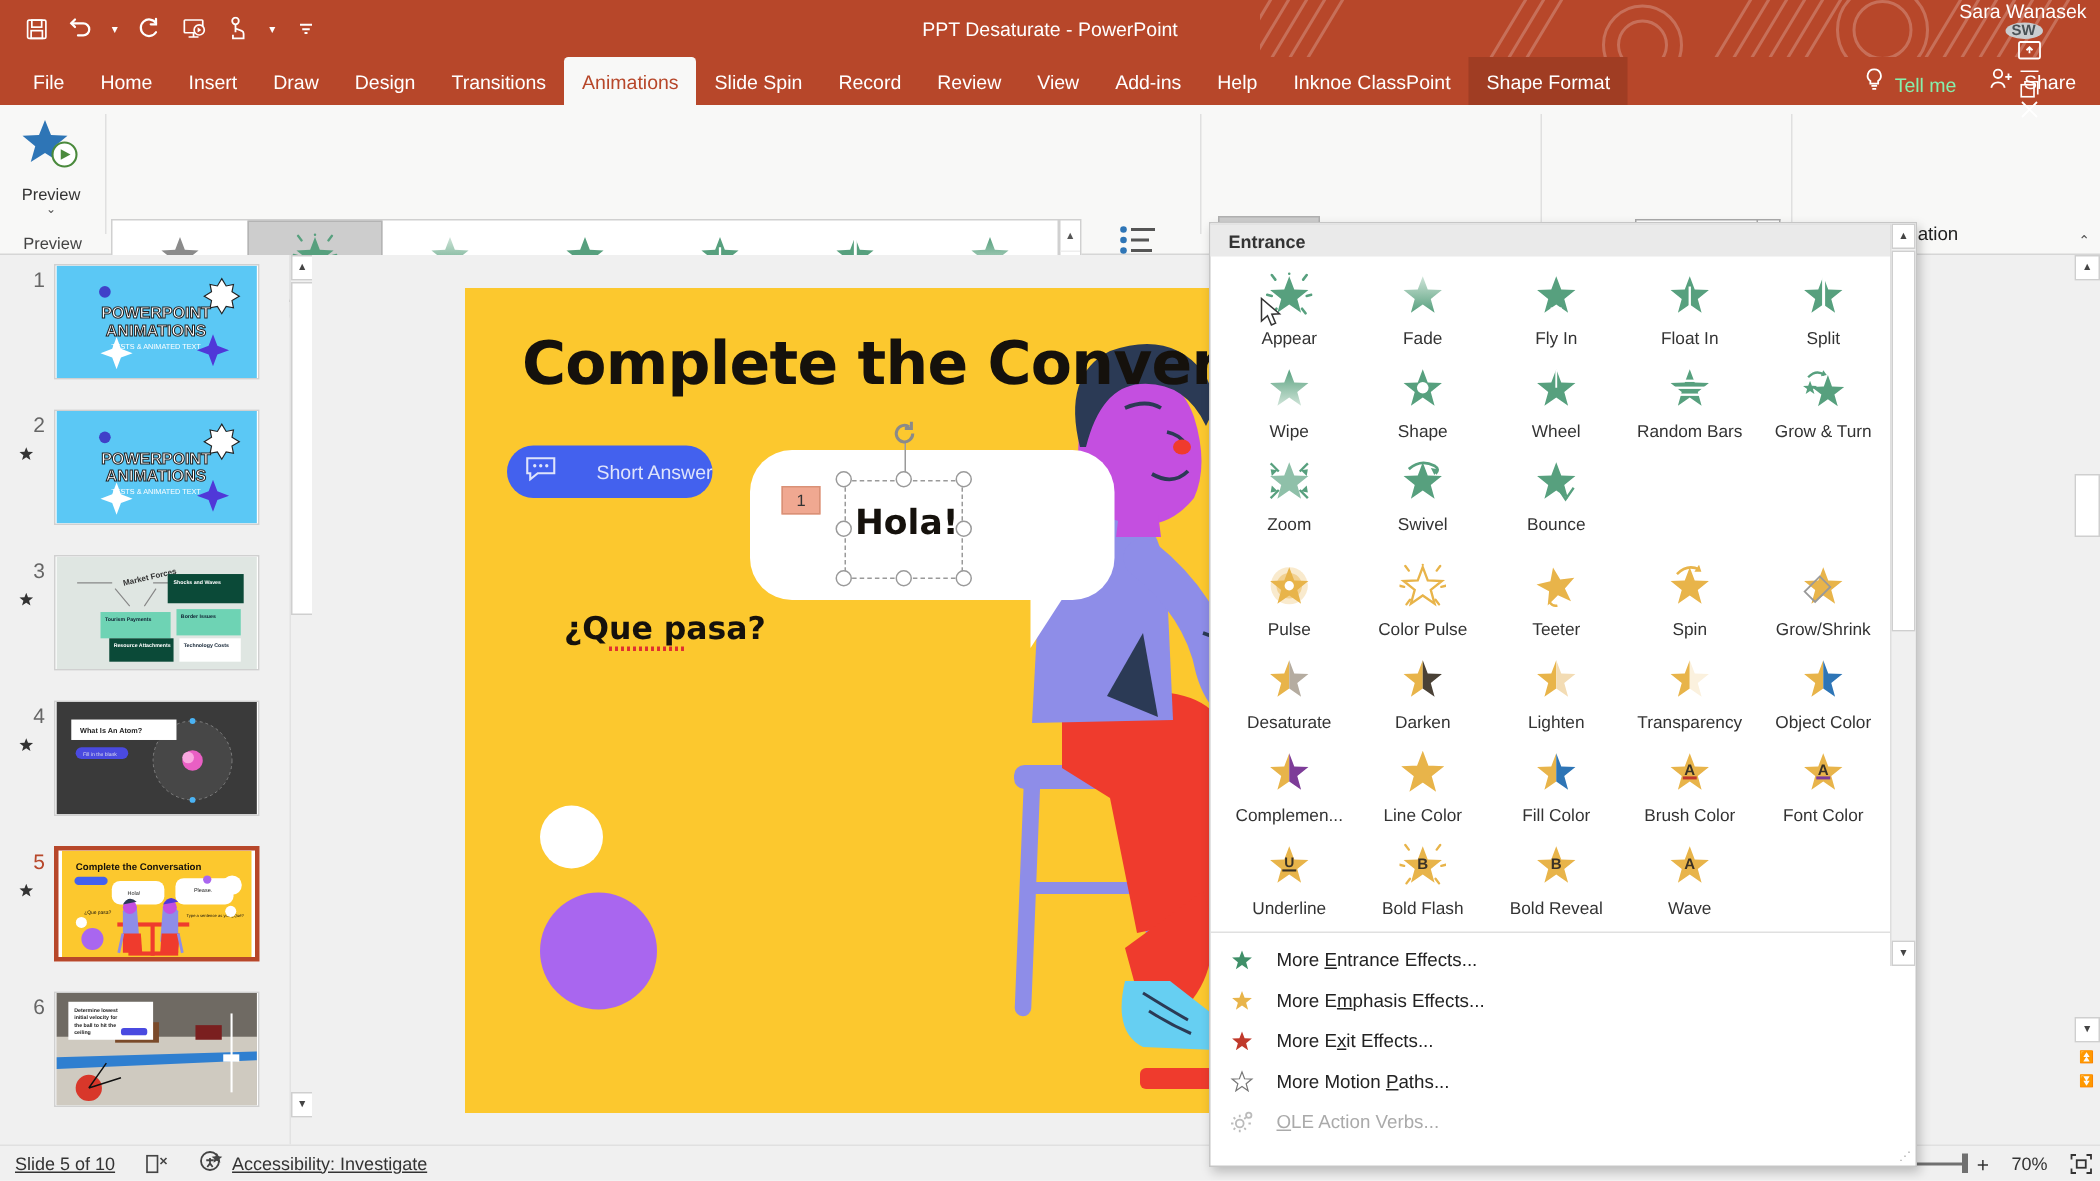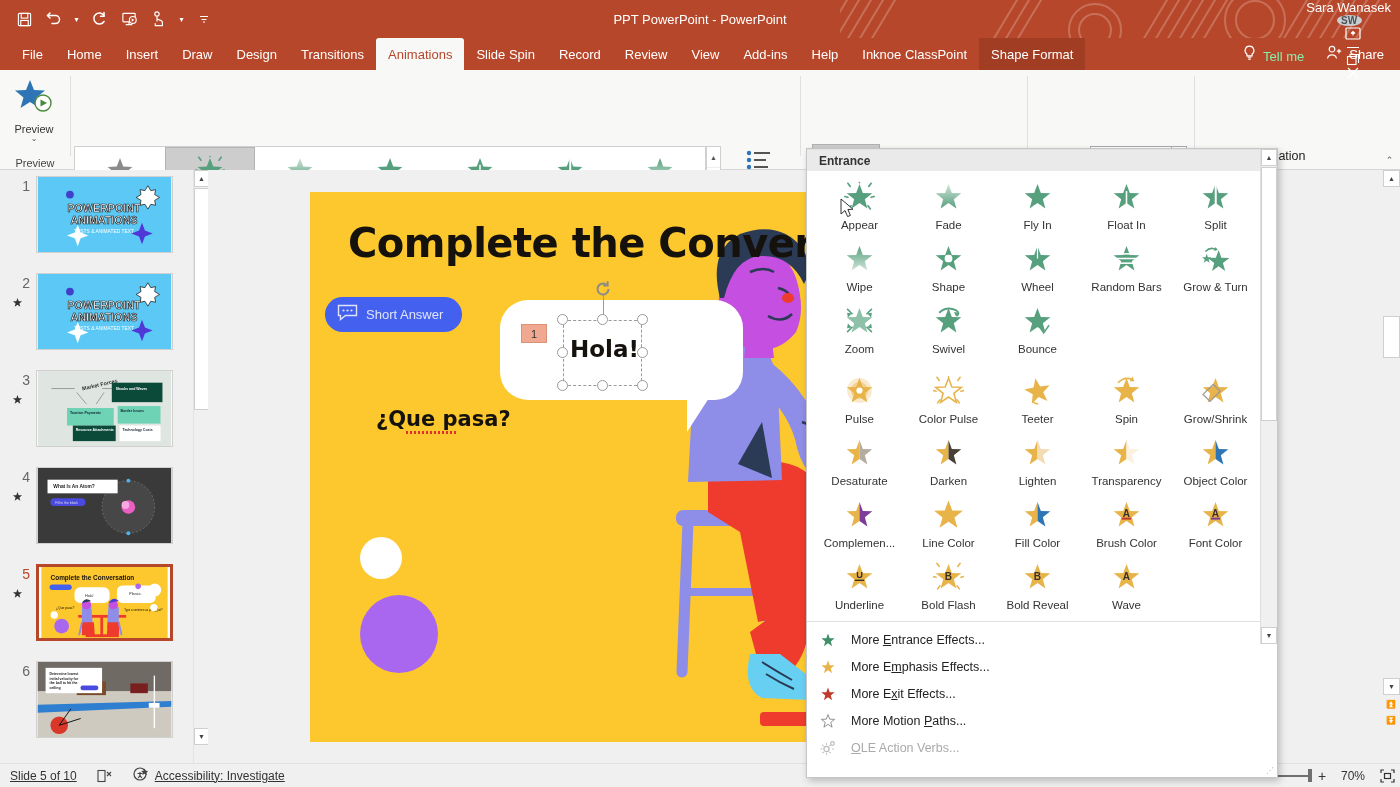--- a/index.html
+++ b/index.html
@@ -181,23 +181,23 @@
     position: absolute; left: 102px; top: 22px; width: 820px; height: 550px;
     background: #FCC82E; overflow: hidden;
   }
   .slide-title {
     position: absolute; left: 38px; top: 28px;
     font-size: 40px; font-weight: bold; color: #15110c;
     font-family: "DejaVu Sans", sans-serif; white-space: nowrap;
     letter-spacing: -0.5px;
   }
   .sa-badge {
-    position: absolute; left: 15px; top: 105px; width: 137px; height: 35px;
+    position: absolute; left: 28px; top: 105px; width: 137px; height: 35px;
     background: #4361EE; border-radius: 18px;
-    display: flex; align-items: center; gap: 8px; padding-left: 12px;
+    display: flex; align-items: center; gap: 8px; padding-left: 12px; justify-content: space-between;
   }
   .sa-badge .txt { font-size: 13px; color: #dfe4fb; }
   .que-pasa {
     position: absolute; left: 66px; top: 215px; font-size: 21px;
     font-weight: bold; color: #15110c; font-family: "DejaVu Sans", sans-serif;
   }
   .que-pasa::after {
     content: ''; position: absolute; left: 30px; bottom: -3px; width: 52px; height: 3px;
     background: repeating-linear-gradient(90deg, #e03030 0 2px, transparent 2px 4px);
   }
@@ -368,21 +368,21 @@
       </div>
       <div class="qat-caret">▾</div>
       <div class="qat-btn" title="Customize Quick Access Toolbar">
         <svg width="12" height="12" viewBox="0 0 12 12" fill="none" stroke="#fff" stroke-width="1.2">
           <path d="M2 3.5 H10 M3.5 6.5 H8.5 M5 9 H7"></path>
         </svg>
       </div>
     </div>
 
     <div class="tb-title">
-      <span>PPT PowerPoint</span>
+      <span>PPT Desaturate</span>
       <span>-</span>
       <span>PowerPoint</span>
     </div>
 
     <div class="tb-right">
       <span class="acct-name">Sara Wanasek</span>
       <span class="avatar">SW</span>
       <div class="winbtn">
         <svg width="16" height="15" viewBox="0 0 16 15" fill="none" stroke="#fff" stroke-width="1.2">
           <rect x="1" y="2" width="14" height="11" rx="1"></rect>

